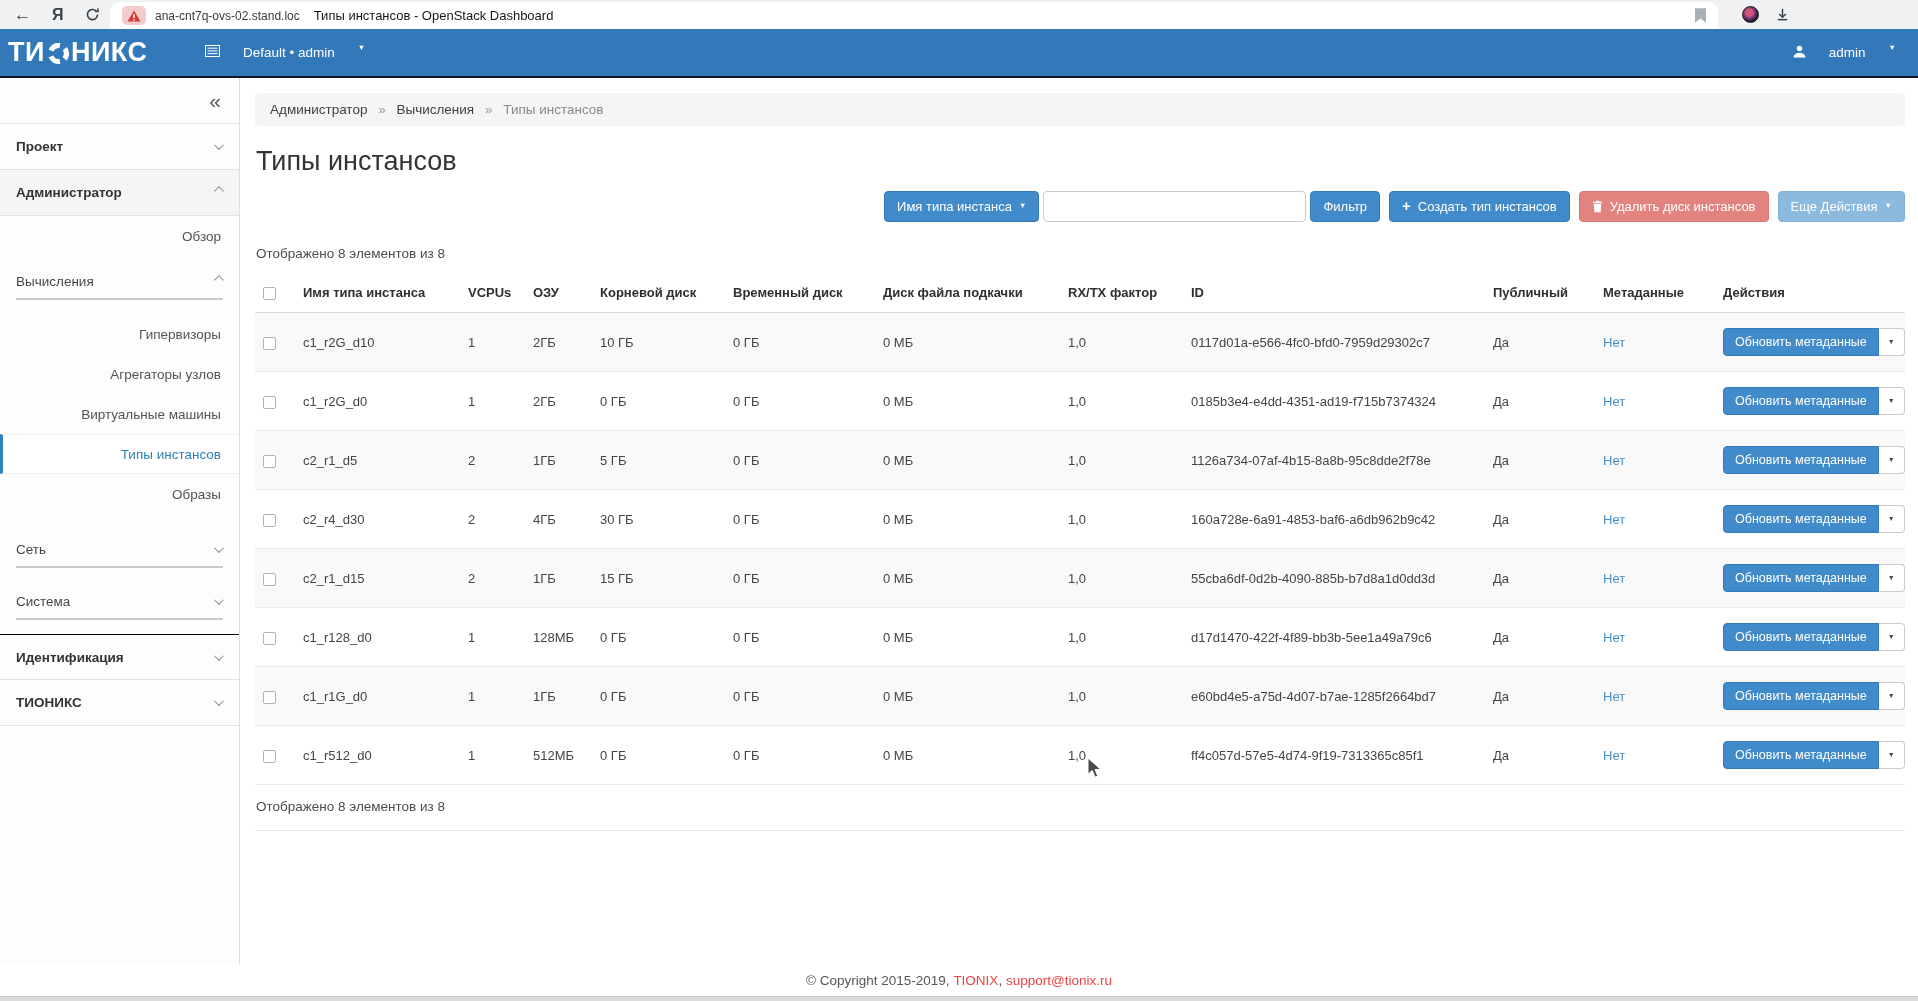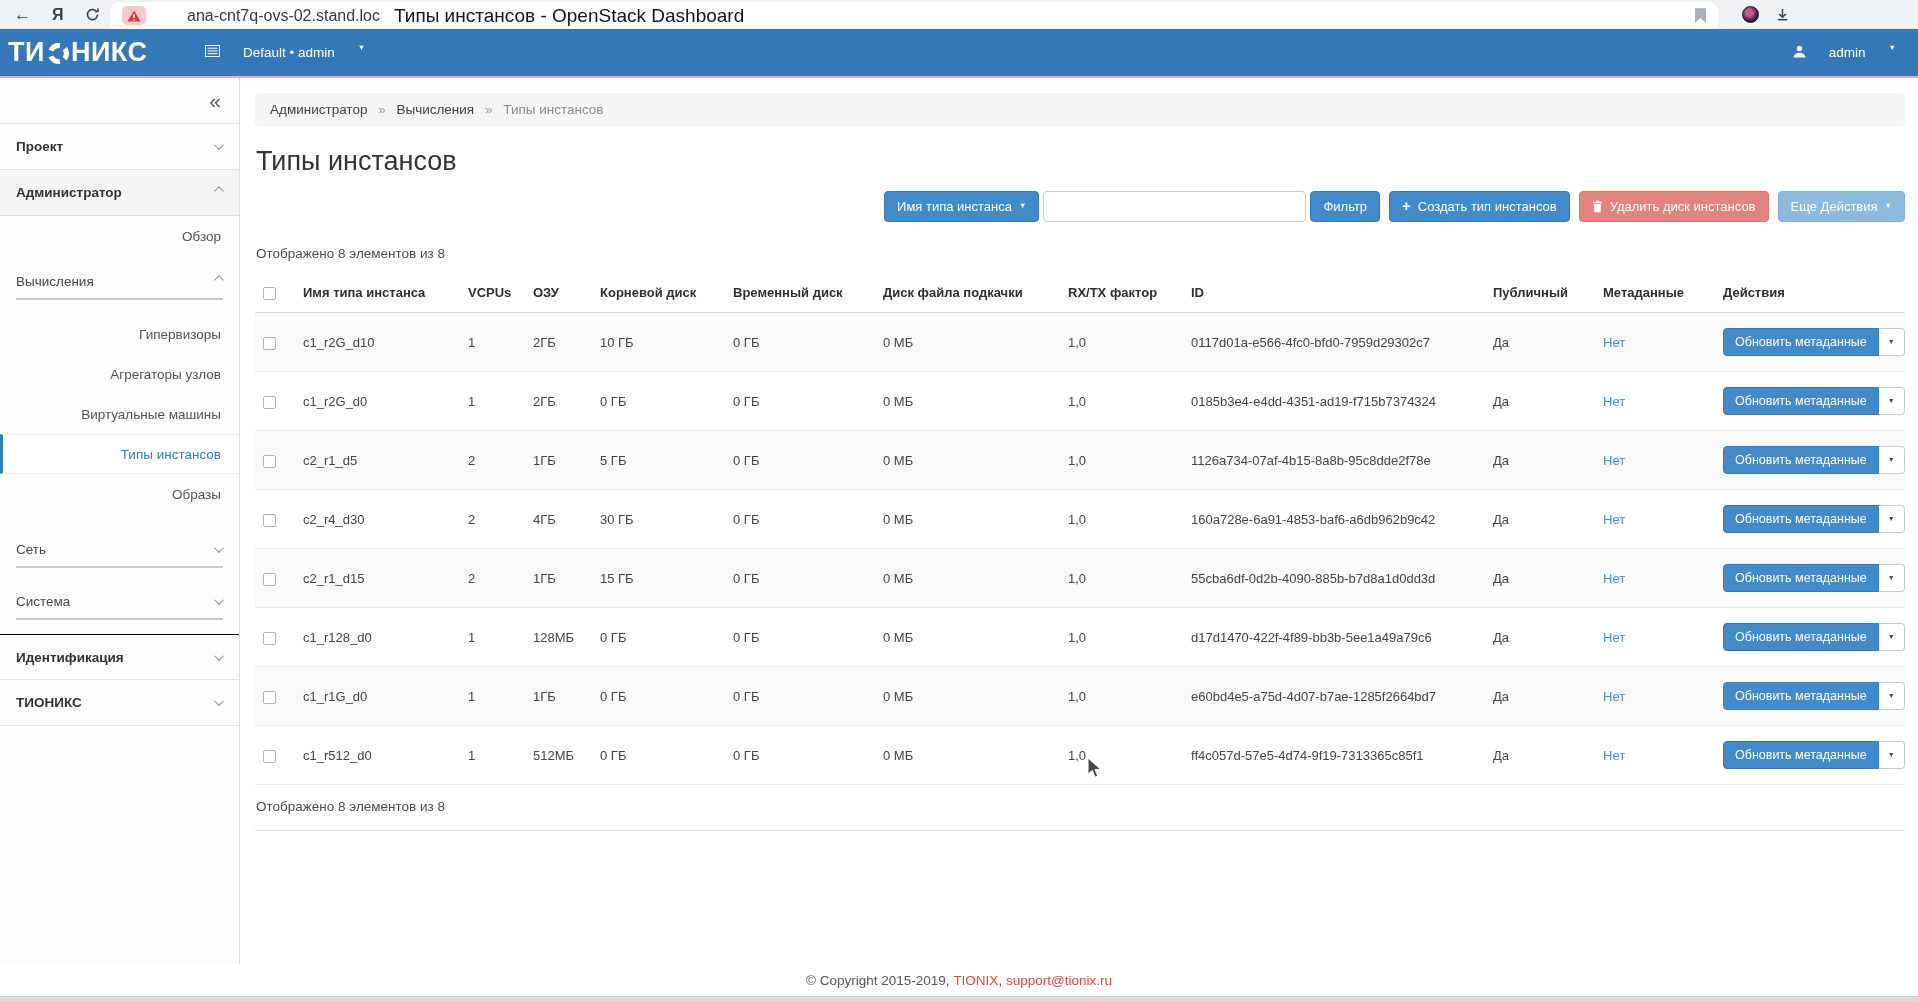--- a/index.html
+++ b/index.html
@@ -12,30 +12,30 @@
 
   
   .browser-bar { flex:0 0 29px; background:#eff1f3; display:flex; align-items:center; }
   .nav-btns { width:110px; display:flex; align-items:center; gap:21px; padding-left:14px; }
   .nav-ic { color:#3c4043; font-size:17px; line-height:1; display:inline-flex; align-items:center; }
   .nav-ic.ya { font-weight:bold; font-size:16px; }
   .tab { width:1608px; height:27px; align-self:flex-end; background:#fff; border-radius:9px 9px 0 0;
          display:flex; align-items:center; padding:0 12px; }
   .warn-badge { background:#f5caca; border-radius:5px; width:24px; height:19px;
                 display:inline-flex; align-items:center; justify-content:center; margin-right:9px; }
-  .url { color:#3a3a3a; font-size:16px;margin-left:32px; }
-  .tab-title { color:#171717; font-size:19px; margin-left:14px; }
+  .url { color:#3a3a3a; font-size:12px; }
+  .tab-title { color:#171717; font-size:13px; margin-left:14px; }
   .flag { margin-left:auto; display:inline-flex; }
   .right-icons { display:flex; align-items:center; gap:16px; margin-left:24px; }
   .avatar-ic { width:17px; height:17px; border-radius:50%;
                background:radial-gradient(circle at 42% 38%, #d4567e 0 26%, #5a2d6e 52%, #141414 75%);
                border:1.5px solid #1d1d1d; }
 
   
-  .app-header { flex:0 0 49px; background:#3378b8; border-bottom:2px solid #fca5a5;
+  .app-header { flex:0 0 49px; background:#3378b8; border-bottom:2px solid #0f172a;
                 display:flex; align-items:center; color:#fff; }
   .logo { width:197px; margin-left:8px; font-size:27px; font-weight:bold; letter-spacing:.5px;
           display:flex; align-items:center; white-space:nowrap; }
   .logo svg { margin:2px 0 0 1px; }
   .context, .user { display:flex; align-items:flex-start; gap:23px; font-size:13.5px; cursor:default; }
   .user { margin-left:auto; margin-right:22px; }
   .caret { font-size:7.5px; line-height:1; transform:translateY(-1px); }
 
   
   .page { flex:1 1 auto; display:flex; min-height:0; }

